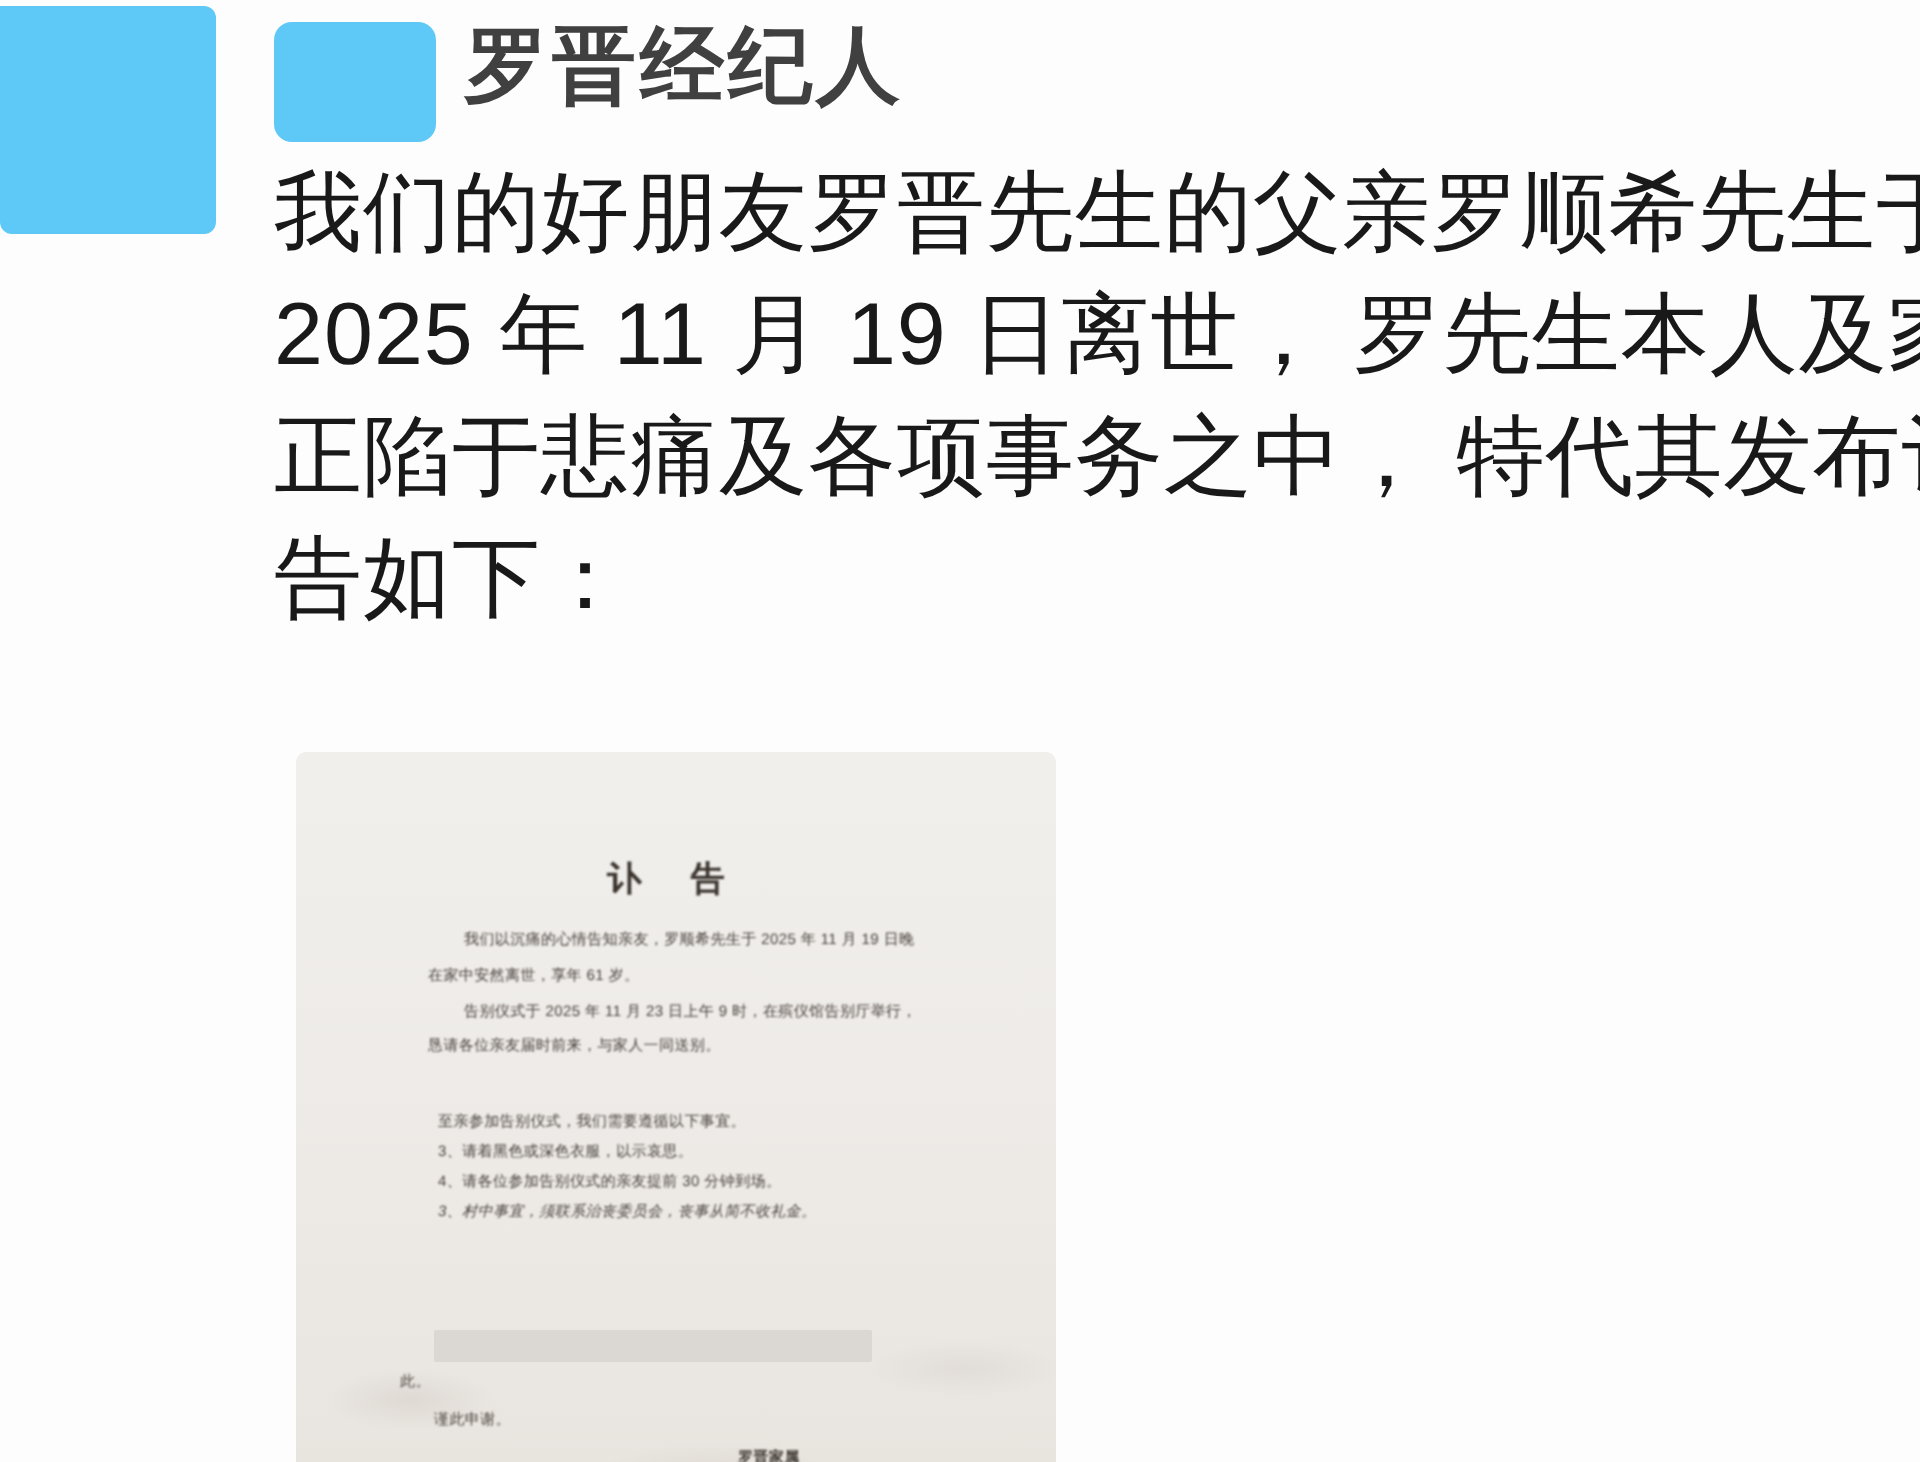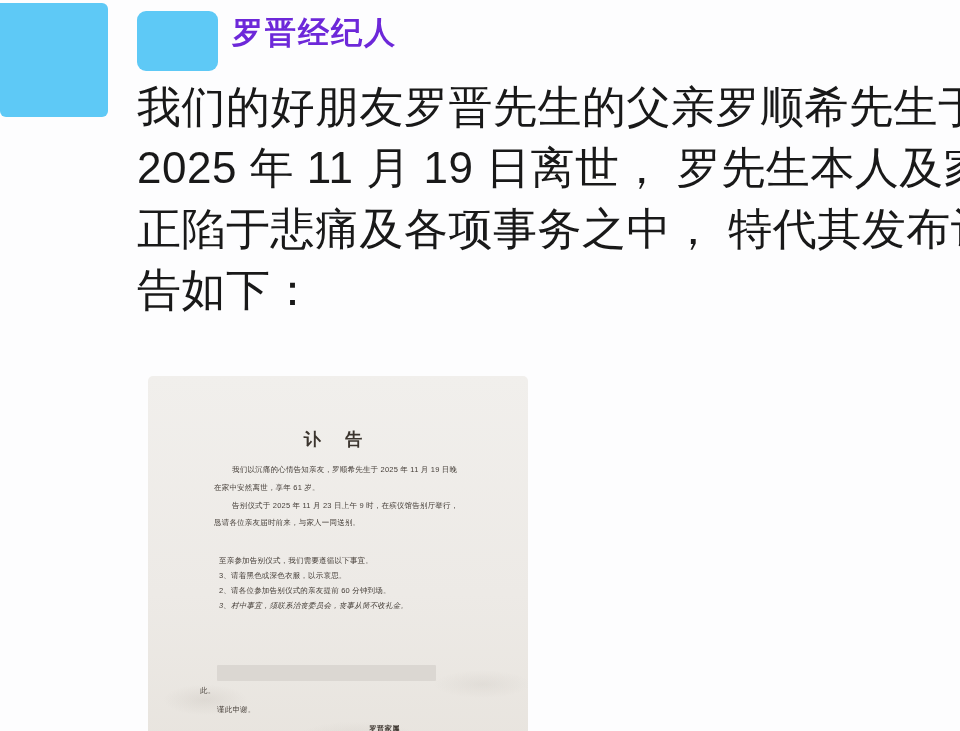--- a/index.html
+++ b/index.html
@@ -13,21 +13,21 @@
     position:absolute;left:0;top:3px;width:108px;height:114px;
     background:#5ec9f6;border-radius:0 6px 6px 6px;
   }
   
   .avatar-small{
     position:absolute;left:137px;top:11px;width:81px;height:60px;
     background:#5ec9f6;border-radius:9px;
   }
   .author-name{
     position:absolute;left:232px;top:8px;
-    font-size:31px;font-weight:bold;color:#6d28d9;
+    font-size:42px;font-weight:bold;color:#404040;
     letter-spacing:2px;white-space:nowrap;line-height:50px;
   }
   .body-text{position:absolute;left:137px;top:76px;width:900px;}
   .body-line{
     font-size:44px;line-height:61px;color:#191919;
     white-space:nowrap;letter-spacing:0.5px;
     font-weight:500;
   }
   
   .photo{
@@ -83,21 +83,21 @@
     <div class="notice-title">讣  告</div>
 
     <div class="ntext" style="left:84px;top:88px;">我们以沉痛的心情告知亲友，罗顺希先生于 2025 年 11 月 19 日晚</div>
     <div class="ntext" style="left:66px;top:106px;">在家中安然离世，享年 61 岁。</div>
 
     <div class="ntext" style="left:84px;top:124px;text-align:center;">告别仪式于 2025 年 11 月 23 日上午 9 时，在殡仪馆告别厅举行，</div>
     <div class="ntext" style="left:66px;top:141px;font-family:Liberation Serif, serif;">恳请各位亲友届时前来，与家人一同送别。</div>
 
     <div class="ntext" style="left:71px;top:179px;font-family:Liberation Serif, serif;">至亲参加告别仪式，我们需要遵循以下事宜。</div>
     <div class="ntext" style="left:71px;top:194px;">3、请着黑色或深色衣服，以示哀思。</div>
-    <div class="ntext" style="left:71px;top:209px;">2、请各位参加告别仪式的亲友提前 60 分钟到场。</div>
+    <div class="ntext" style="left:71px;top:209px;">4、请各位参加告别仪式的亲友提前 30 分钟到场。</div>
     <div class="ntext" style="left:71px;top:224px;font-style:italic;">3、村中事宜，须联系治丧委员会，丧事从简不收礼金。</div>
 
     <div class="redact-bar"></div>
 
     <div class="ntext" style="left:52px;top:309px;">此。</div>
     <div class="ntext" style="left:69px;top:328px;">谨此申谢。</div>
 
     <div class="ntext notice-sign" style="left:221px;top:347px;font-weight:bold;">罗晋家属</div>
     <div class="ntext" style="left:211px;top:365px;">2025 年 11 月 20 日</div>
 

